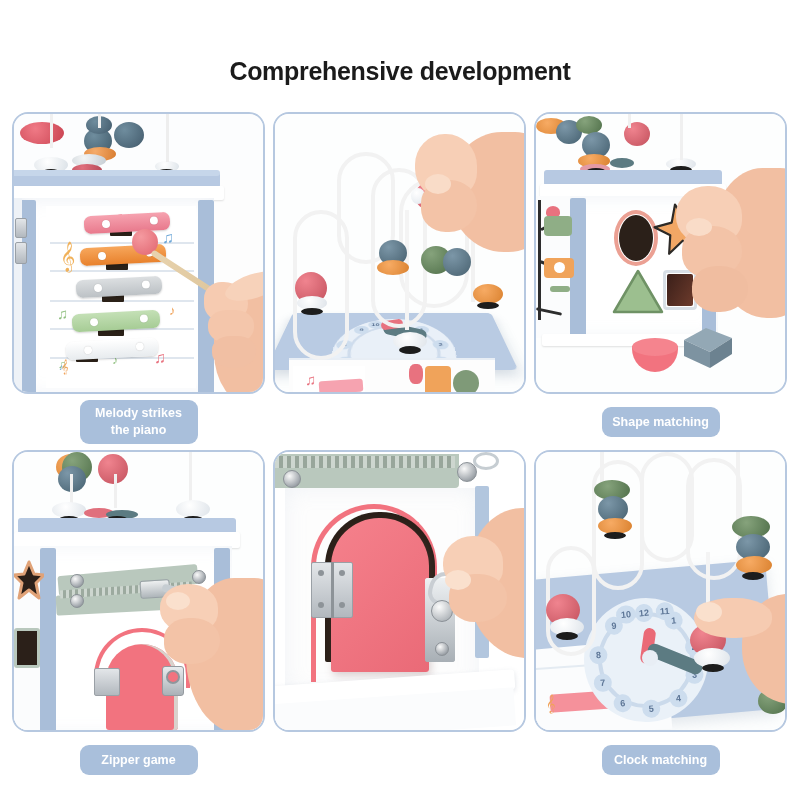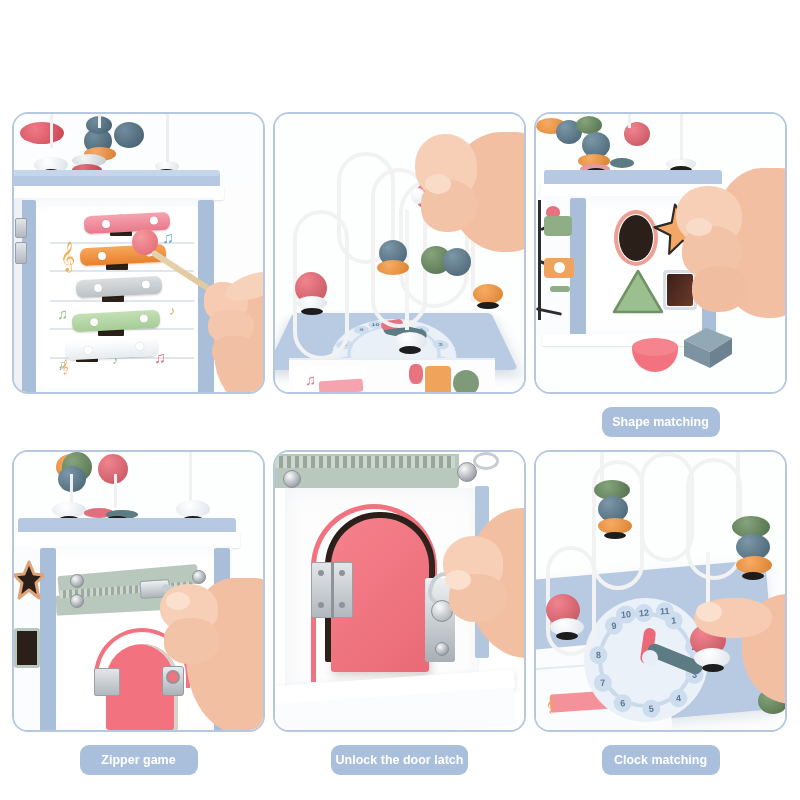--- a/index.html
+++ b/index.html
@@ -109,20 +109,21 @@
   .latch   { position:absolute; }
 </style>
 </head>
 <body>
 
 <div id="page">
 
   <div class="header">
     <h1>
       <br>
+      <span>Comprehensive development</span>
     </h1>
   </div>
 
   <div class="grid">
 
     <div class="cell">
       <div class="panel">
         <div class="scene">
 
           <div style="position:absolute;left:0;top:0;width:253px;height:66px;background:#fcfdfe;"></div>
@@ -207,20 +208,24 @@
           <div class="stick" style="left:138px;top:135px;width:120px;height:6px;transform:rotate(33deg);"></div>
 
           <div class="hand">
             <div class="palm" style="left:200px;top:172px;width:86px;height:120px;"></div>
             <div class="finger" style="left:190px;top:168px;width:44px;height:40px;border-radius:40% 55% 45% 45%;background:#f6cbb1;"></div>
             <div class="finger" style="left:194px;top:196px;width:46px;height:34px;background:#f4c6ab;"></div>
             <div class="finger" style="left:198px;top:222px;width:44px;height:32px;background:#f1bfa3;"></div>
             <div style="position:absolute;left:210px;top:160px;width:60px;height:24px;background:#f7d2ba;border-radius:50%;transform:rotate(-18deg);"></div>
           </div>
         </div>
+      </div>
+      <div class="cap-wrap">
+        <div class="pill two">Melody strikes
+the piano</div>
       </div>
     </div>
 
     <div class="cell">
       <div class="panel">
         <div class="scene">
           <div style="position:absolute;inset:0;background:#fdfefe;"></div>
 
           <div class="cubetop" style="left:6px;top:176px;width:222px;height:96px;
                transform:perspective(320px) rotateX(54deg); background:#b9cbe3;
@@ -479,23 +484,20 @@
                box-shadow:0 2px 5px rgba(150,160,175,.3);"></div>
           <div style="position:absolute;left:-10px;top:244px;width:250px;height:38px;background:#fbfcfd;transform:rotate(-4deg);"></div>
 
           <div class="hand" style="z-index:6;">
             <div class="palm" style="left:192px;top:56px;width:120px;height:150px;border-radius:46% 38% 46% 50%;"></div>
             <div class="finger" style="left:168px;top:84px;width:60px;height:54px;border-radius:50% 48% 38% 46%;background:#f7cfb6;"></div>
             <div class="finger" style="left:174px;top:122px;width:58px;height:48px;border-radius:44% 48% 50% 44%;background:#f3c3a7;"></div>
             <div style="position:absolute;left:170px;top:118px;width:26px;height:20px;background:#fae0cd;border-radius:50%;"></div>
           </div>
         </div>
-      </div>
-      <div class="cap-wrap">
-        <div class="pill">Unlock the door latch</div>
       </div>
     </div>
 
     <div class="cell">
       <div class="panel">
         <div class="scene">
           <div style="position:absolute;inset:0;background:#fdfefe;"></div>
 
           <div style="position:absolute;left:-14px;top:118px;width:250px;height:150px;background:#b8cae2;
                transform:rotate(-5deg);box-shadow:0 6px 14px rgba(120,140,165,.2);"></div>

